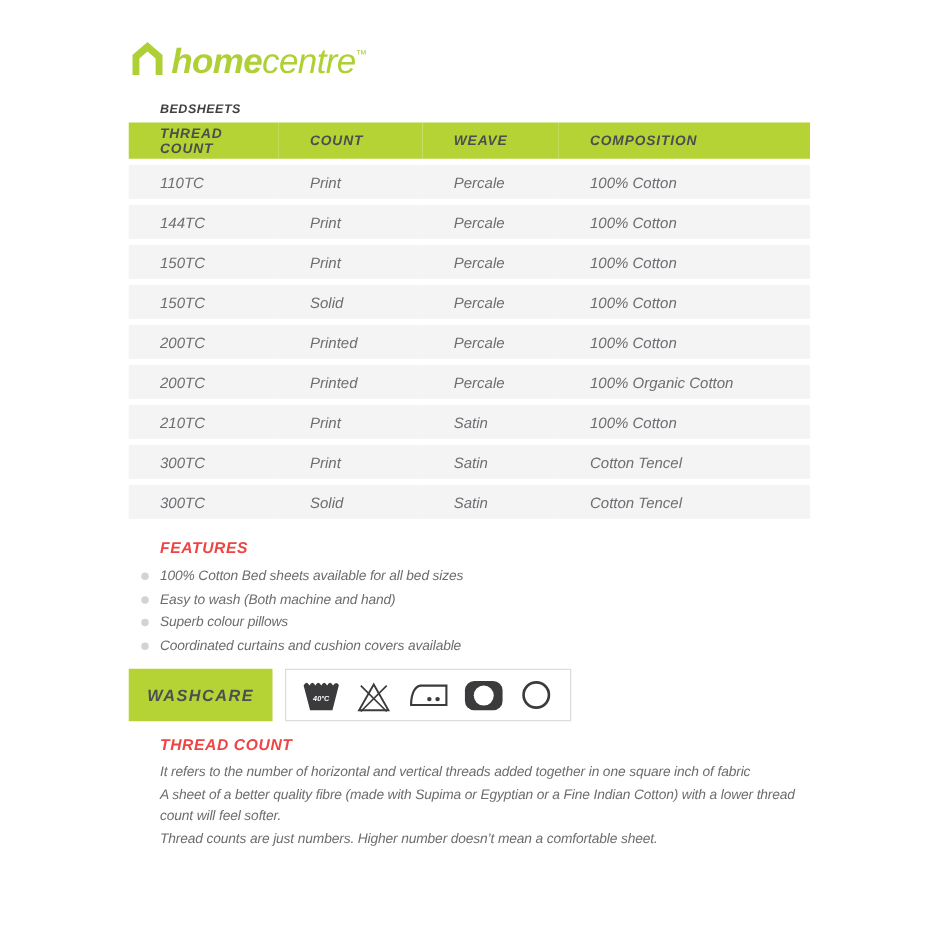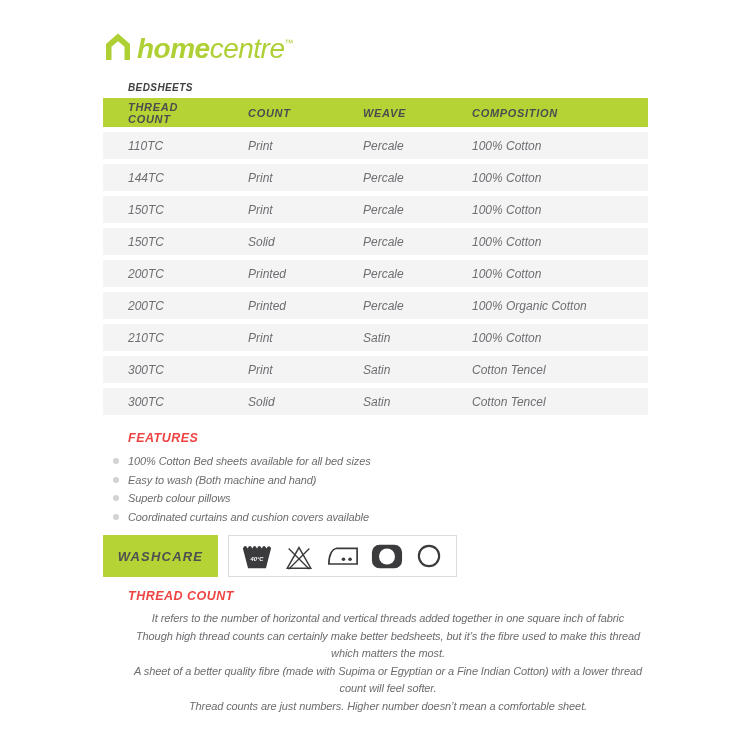--- a/index.html
+++ b/index.html
@@ -66,21 +66,21 @@
   }
   .wc-icons{
     width:229px;height:42px;border:1px solid #dcdcdc;box-sizing:border-box;
     display:flex;align-items:center;justify-content:space-between;
     padding:0 12px;background:#fff;
   }
   .wc-icons svg{display:block;}
 
   
   .threadcount{margin-top:12px;}
-  .tc-body{padding-left:25px;width:520px;text-align:center;}
+  .tc-body{padding-left:25px;width:520px;}
   .tc-body p{
     margin:0;font-size:11px;letter-spacing:-0.1px;
     color:#6b6c6f;line-height:17.6px;
   }
   .tc-body p:first-child{margin-top:7px;}
 </style>
 </head>
 <body>
 
 <div class="content">
@@ -200,19 +200,18 @@
       <svg width="30" height="32" viewBox="0 0 34 34" aria-hidden="true">
         <circle cx="17" cy="17" r="11.5" fill="none" stroke="#3b3b3d" stroke-width="2.4"></circle>
       </svg>
     </div>
   </div>
 
   <div class="threadcount">
     <div class="section-title">THREAD COUNT</div>
     <div class="tc-body">
       <p>It refers to the number of horizontal and vertical threads added together in one square inch of fabric</p>
-      <p>Though high thread counts can certainly make better bedsheets, but it’s the fibre used to make this thread which matters the most.</p>
       <p>A sheet of a better quality fibre (made with Supima or Egyptian or a Fine Indian Cotton) with a lower thread count will feel softer.</p>
       <p>Thread counts are just numbers. Higher number doesn’t mean a comfortable sheet.</p>
     </div>
   </div>
 
 </div>
 
 </body></html>

